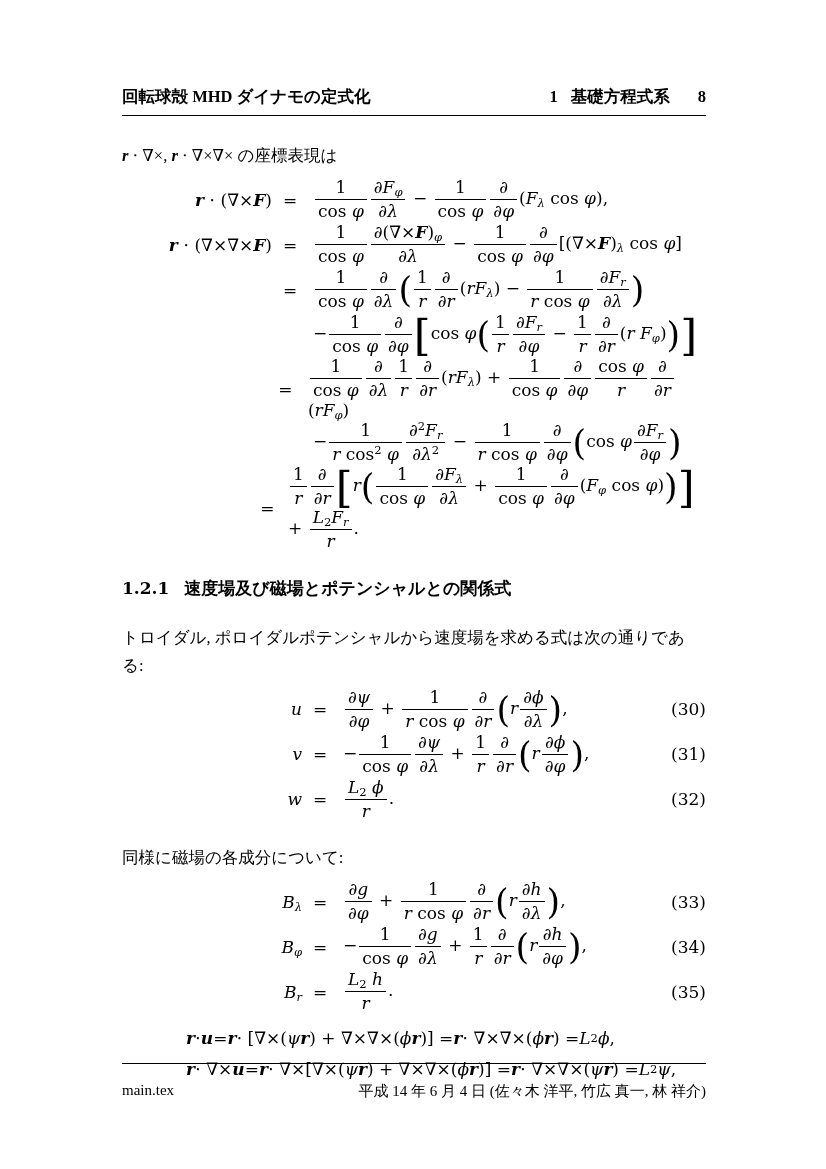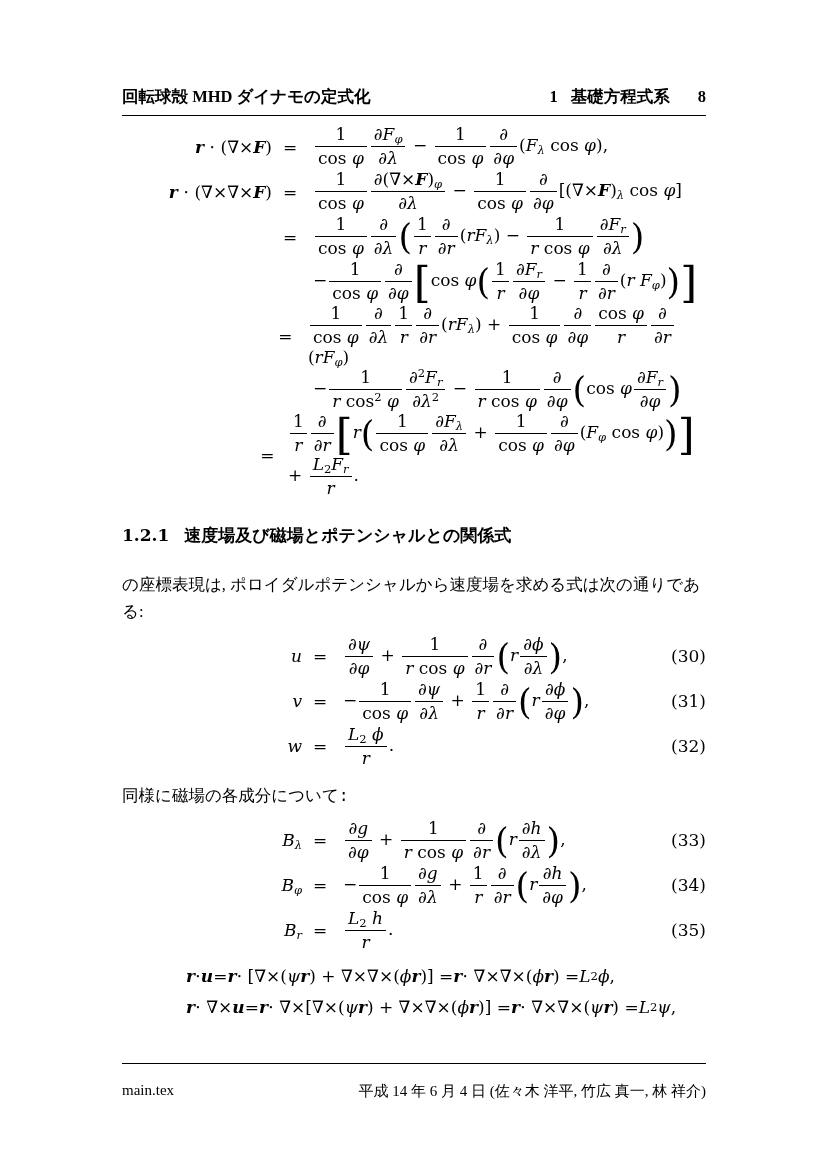--- a/index.html
+++ b/index.html
@@ -43,21 +43,21 @@
   .rel { width:36px; text-align:center; font-family:"DejaVu Serif",serif; font-size:17px; }
   .rhs { padding-left:5px; }
   .eqnum { margin-left:auto; }
 
   
   .subsec { margin:26px 0 3px; font-size:17px; font-weight:bold; }
   .subsec .secno { font-family:"DejaVu Serif",serif; margin-right:15px; }
   .subsec .sectitle { font-family:"Liberation Sans",sans-serif; }
 
   .para-v { margin-top:24px; }
-  .para-f { margin-top:14px;font-family:Liberation Mono, monospace; }
+  .para-f { margin-top:22px; }
   .para-i { margin-top:20px; }
 
   .ceqs { margin-top:8px; margin-left:64px; }
   .ceq { min-height:31px; display:flex; align-items:center; }
 
   
   .pfooter {
     position:absolute; left:122px; right:120px; top:1063px;
     border-top:1.4px solid #000; padding-top:18px;
     display:flex; justify-content:space-between;
@@ -70,20 +70,21 @@
 <div class="page">
   <div class="content">
 
     <div class="pheader">
       <span>回転球殻 MHD ダイナモの定式化</span>
       <span class="hr-group">
         <span class="secnum">1</span><span>基礎方程式系</span><span class="pg">8</span>
       </span>
     </div>
 
+    <p class="jtext lead"><b class="v">r</b> ⋅ ∇×, <b class="v">r</b> ⋅ ∇×∇× の座標表現は</p>
 
     <div class="eqarray">
       <div class="eqline">
         <span class="lhs1"><b class="v">r</b> ⋅ (∇×<b class="v">F</b>)</span>
         <span class="rel">=</span>
         <span class="rhs"><span class="f"><span class="t">1</span><span class="b">cos <i>φ</i></span></span><span class="f"><span class="t">∂<i>F</i><sub><i>φ</i></sub></span><span class="b">∂<i>λ</i></span></span> − <span class="f"><span class="t">1</span><span class="b">cos <i>φ</i></span></span><span class="f"><span class="t">∂</span><span class="b">∂<i>φ</i></span></span>(<i>F</i><sub><i>λ</i></sub> cos <i>φ</i>),</span>
       </div>
       <div class="eqline">
         <span class="lhs1"><b class="v">r</b> ⋅ (∇×∇×<b class="v">F</b>)</span>
         <span class="rel">=</span>
@@ -113,21 +114,21 @@
         <span class="lhs1"></span>
         <span class="rel">=</span>
         <span class="rhs"><span class="f"><span class="t">1</span><span class="b"><i>r</i></span></span><span class="f"><span class="t">∂</span><span class="b">∂<i>r</i></span></span><span class="d3">[</span><i>r</i><span class="d2">(</span><span class="f"><span class="t">1</span><span class="b">cos <i>φ</i></span></span><span class="f"><span class="t">∂<i>F</i><sub><i>λ</i></sub></span><span class="b">∂<i>λ</i></span></span> + <span class="f"><span class="t">1</span><span class="b">cos <i>φ</i></span></span><span class="f"><span class="t">∂</span><span class="b">∂<i>φ</i></span></span>(<i>F</i><sub><i>φ</i></sub> cos <i>φ</i>)<span class="d2">)</span><span class="d3">]</span> + <span class="f"><span class="t"><i>L</i><sub>2</sub><i>F</i><sub><i>r</i></sub></span><span class="b"><i>r</i></span></span>.</span>
       </div>
     </div>
 
     <h3 class="subsec">
       <span class="secno">1.2.1</span><span class="sectitle">速度場及び磁場とポテンシャルとの関係式</span>
     </h3>
 
-    <p class="jtext para-v">の座標表現は, ポロイダルポテンシャルから速度場を求める式は次の通りである:</p>
+    <p class="jtext para-v">トロイダル, ポロイダルポテンシャルから速度場を求める式は次の通りである:</p>
 
     <div class="eqarray">
       <div class="eqline">
         <span class="lhs2"><i>u</i></span>
         <span class="rel">=</span>
         <span class="rhs"><span class="f"><span class="t">∂<i>ψ</i></span><span class="b">∂<i>φ</i></span></span> + <span class="f"><span class="t">1</span><span class="b"><i>r</i> cos <i>φ</i></span></span><span class="f"><span class="t">∂</span><span class="b">∂<i>r</i></span></span><span class="d2">(</span><i>r</i><span class="f"><span class="t">∂<i>ϕ</i></span><span class="b">∂<i>λ</i></span></span><span class="d2">)</span>,</span>
         <span class="eqnum">(30)</span>
       </div>
       <div class="eqline">
         <span class="lhs2"><i>v</i></span>

